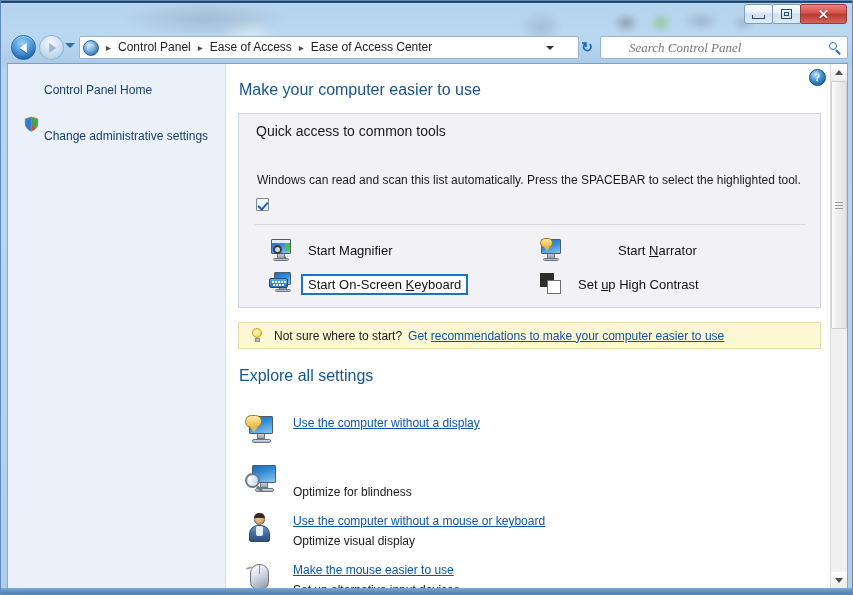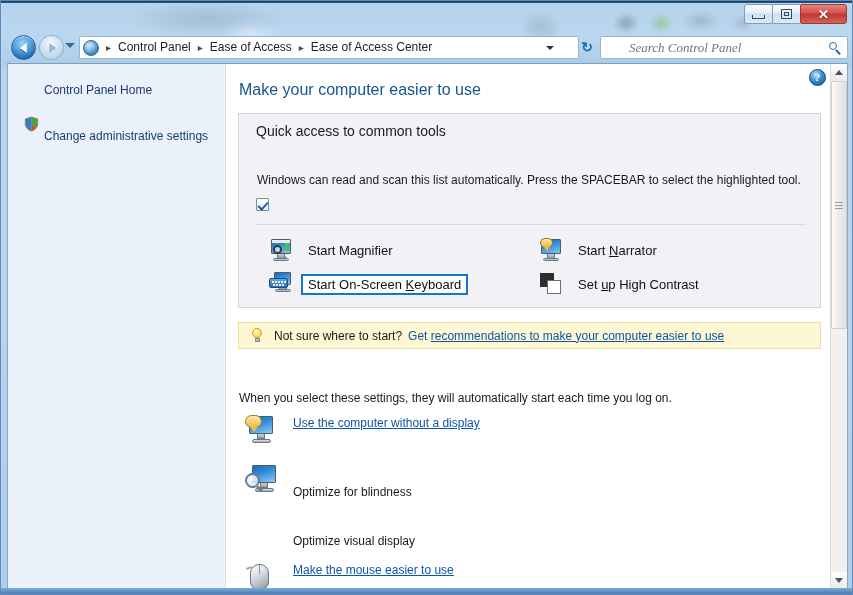--- a/index.html
+++ b/index.html
@@ -304,21 +304,21 @@
   .ul { text-decoration: underline; }
 
   #quick-divider {
     position: absolute; left: 16px; top: 110px;
     width: 551px; height: 1px;
     background: #d9d9e0;
   }
 
   .tool { position: absolute; display: flex; align-items: center; }
   #tool-magnifier { left: 30px; top: 124px; }
-  #tool-narrator  { left: 300px; top: 124px; }
+  #tool-narrator  { left: 300px; top: 124px; gap: 40px; }
   #tool-osk       { left: 30px; top: 158px; }
   #tool-contrast  { left: 300px; top: 158px; }
   .tool-icon { width: 24px; height: 24px; flex: 0 0 24px; position: relative; margin-right: 8px; }
   .tool-label {
     font-size: 13px; color: #111111; white-space: nowrap;
     padding: 3px 7px;
   }
   .tool-label.focused {
     border: 2px solid #1873cc;
     padding: 1px 5px;
@@ -678,21 +678,21 @@
 
       <div id="tip-bar">
         <span id="bulb-icon">
           <span class="glass"></span>
             <span class="base"></span>
         </span>
         <span id="tip-text">Not sure where to start?</span>
         <span id="tip-link">Get <span class="ul">r</span><span class="ul" title="Get recommendations to make your computer easier to use">ecommendations to make your computer easier to use</span></span>
       </div>
 
-      <div id="explore-sub">When you select these settings, they will automatically start each time you log on.</div>
+      <h2 id="explore-title">Explore all settings</h2>
 
       <div class="setting-row" id="row-0">
         <span class="setting-icon" id="si-display">
           <span class="lmon"></span>
             <span class="lmon-stand"></span>
             <span class="lmon-base"></span>
           <span class="bubble"></span>
         </span>
         <span class="setting-link">Use the computer without a display</span>
         <span class="setting-desc">Optimize for blindness</span>
@@ -702,20 +702,30 @@
         <span class="setting-icon" id="si-see">
           <span class="lmon" style="left:7px;"></span>
           <span class="lmon-stand" style="left:15px;"></span>
           <span class="lmon-base" style="left:10px;"></span>
           <span class="lens"></span>
             <span class="handle"></span>
         </span>
         <span class="setting-desc">Optimize visual display</span>
       </div>
 
+      <div class="setting-row" id="row-2">
+        <span class="setting-icon" id="si-person">
+          <span class="body"></span>
+          <span class="shirt"></span>
+          <span class="head"></span>
+          <span class="hair"></span>
+        </span>
+        <span class="setting-link">Use the computer without a mouse or keyboard</span>
+        <span class="setting-desc">Set up alternative input devices</span>
+      </div>
 
       <div class="setting-row" id="row-3">
         <span class="setting-icon" id="si-mouse">
           <span class="cord"></span>
           <span class="shell"></span>
           <span class="split"></span>
         </span>
         <span class="setting-link">Make the mouse easier to use</span>
         <span class="setting-desc">Adjust settings for the mouse or other pointing devices</span>
       </div>

